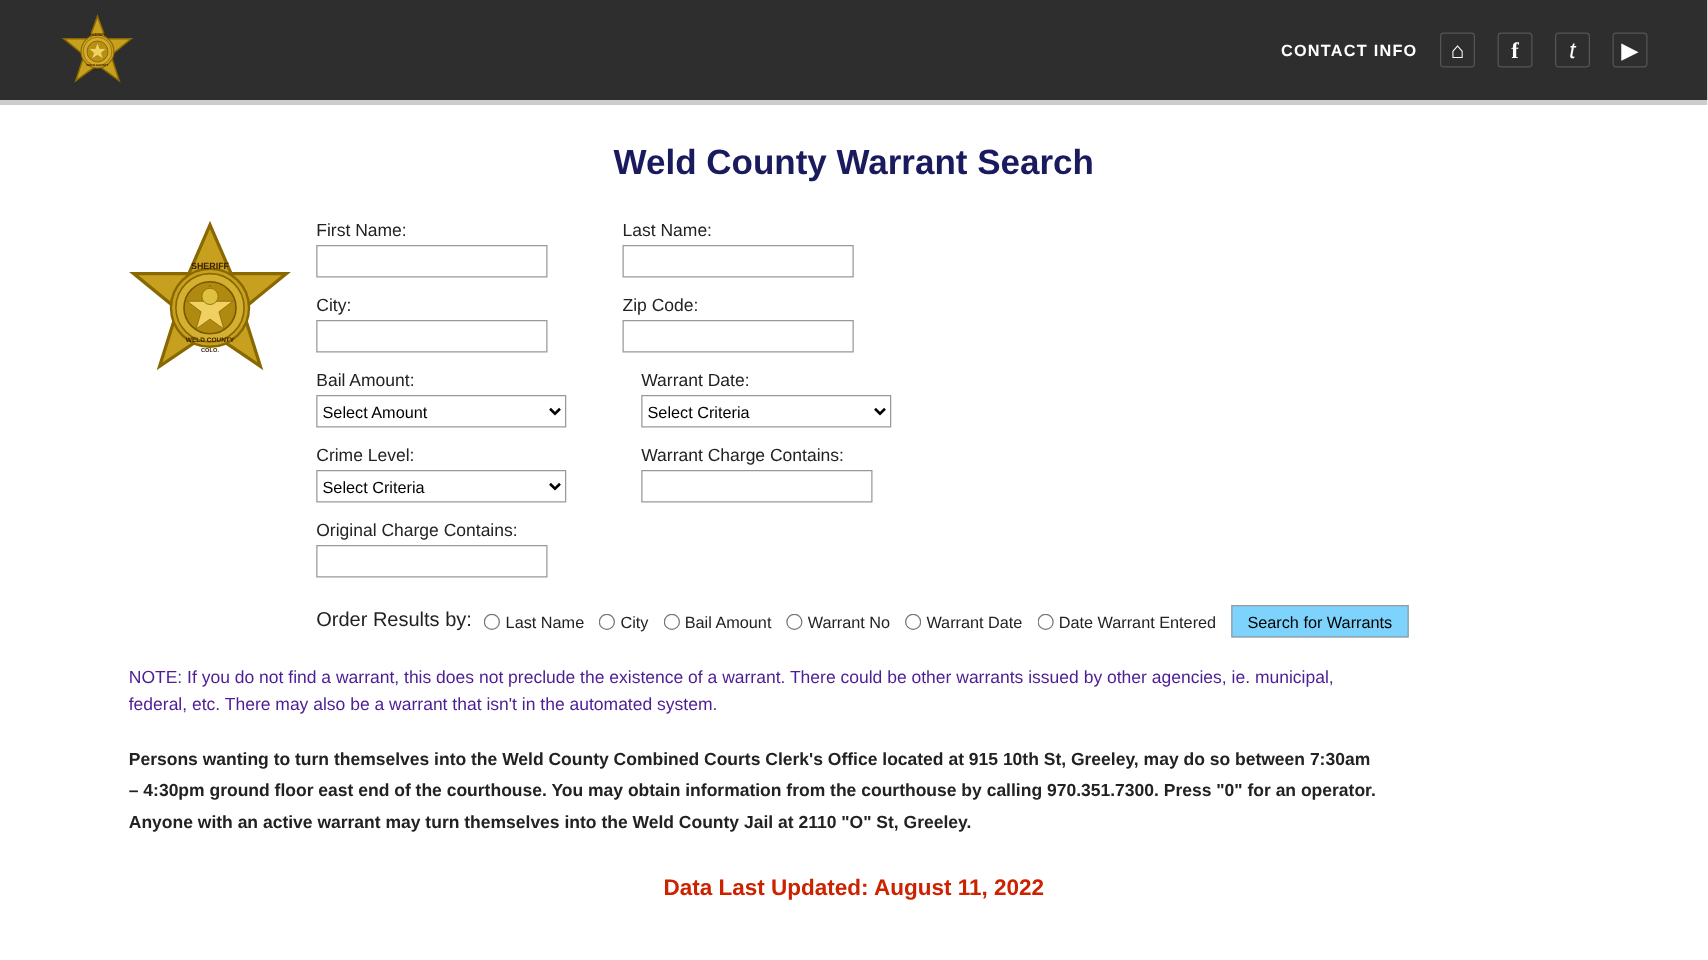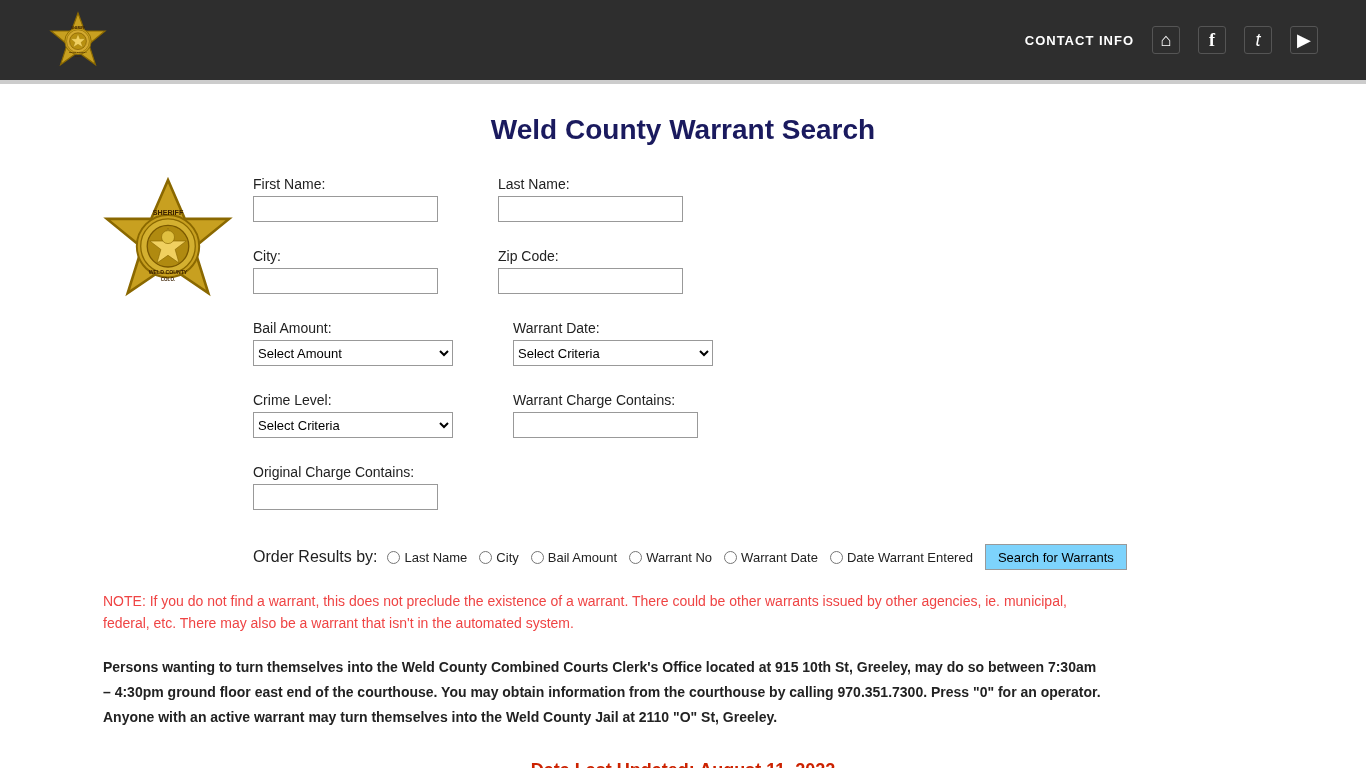--- a/index.html
+++ b/index.html
@@ -68,21 +68,21 @@
       display: flex;
       gap: 20px;
       align-items: flex-start;
       margin-bottom: 20px;
     }
 
     #form-fields {
       flex: 1;
       display: flex;
       flex-direction: column;
-      gap: 26px;
+      gap: 14px;
     }
 
     .form-row {
       display: flex;
       gap: 60px;
       align-items: flex-start;
     }
 
     .form-group {
       display: flex;
@@ -144,21 +144,21 @@
       background: #7dd3fc;
       border: 1px solid #999;
       padding: 4px 12px;
       font-size: 13px;
       cursor: pointer;
       height: 26px;
     }
 
     #note-text {
       font-size: 14px;
-      color: #ef4444;
+      color: #4c1d95;
       line-height: 1.6;
       margin-top: 10px;
       max-width: 1000px;
     }
 
     #info-text {
       font-size: 14px;
       font-weight: bold;
       line-height: 1.8;
       margin-top: 20px;

